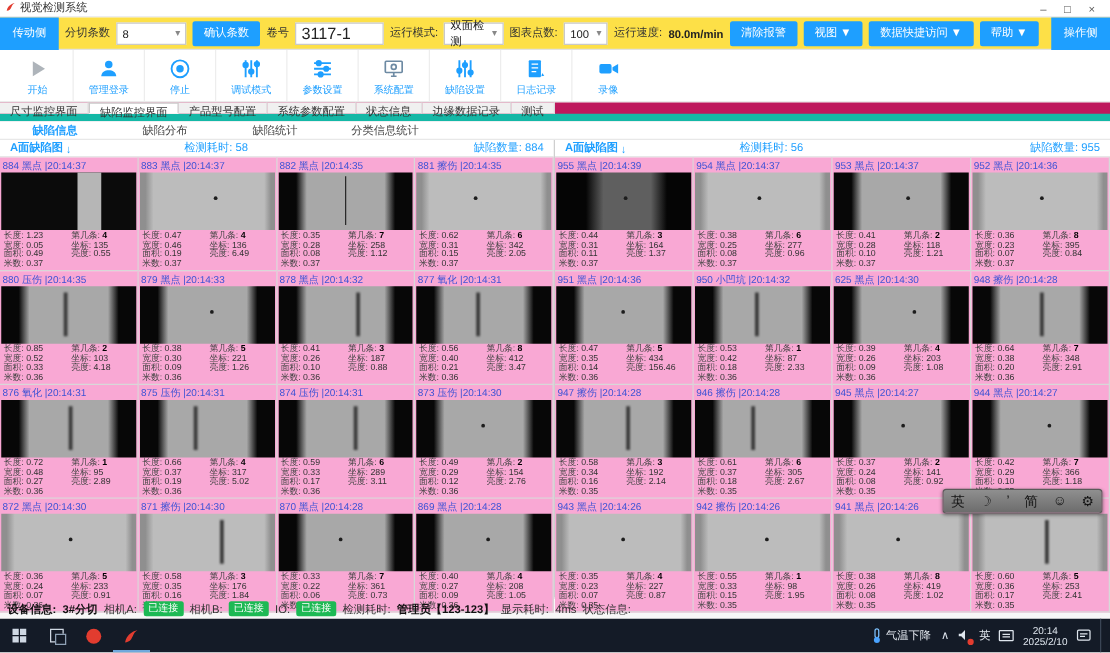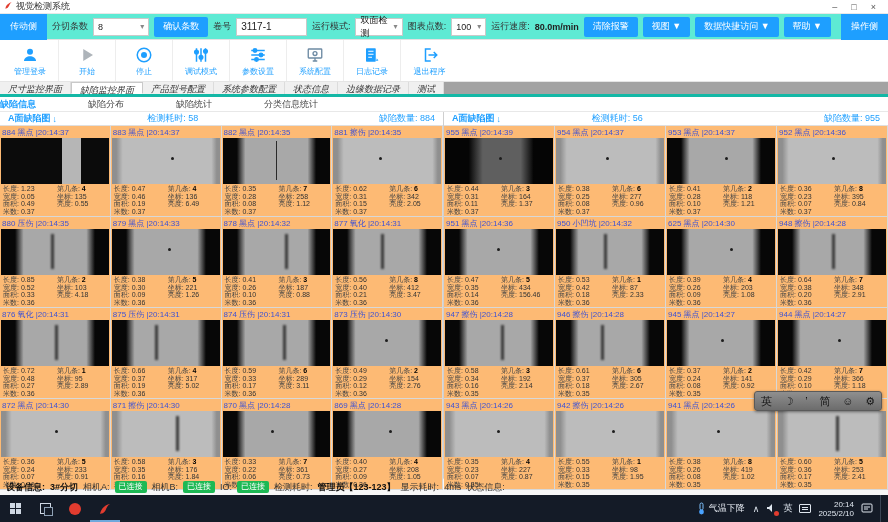--- a/index.html
+++ b/index.html
@@ -2,52 +2,52 @@
 <html><head>
 <meta charset="utf-8">
 <style>
   * { margin:0; padding:0; box-sizing:border-box; }
   html,body { width:888px; height:522px; overflow:hidden; font-family:"Liberation Sans","DejaVu Sans",sans-serif; background:#fff; }
   .titlebar { height:14px; background:#ffffff; border-bottom:1px solid #e8e8e8; display:flex; align-items:center; padding:0 4px; font-size:9px; color:#333; }
   .titlebar .app-title { margin-left:3px; }
   .win-ctrls { margin-left:auto; display:flex; gap:14px; padding-right:8px; color:#555; font-size:9px; }
   .win-ctrls span { cursor:default; }
 
-  .toolbar1 { height:26px; background:#5eead4; border-bottom:1px solid #e2e2e2; display:flex; align-items:center; gap:5px; padding:0 0 0 0; font-size:9px; color:#333; }
+  .toolbar1 { height:26px; background:#fde047; border-bottom:1px solid #e2e2e2; display:flex; align-items:center; gap:5px; padding:0 0 0 0; font-size:9px; color:#333; }
   .btn-blue { background:#1E9FFF; color:#fff; border:none; border-radius:2px; font-size:9px; height:20px; padding:0 9px; display:inline-flex; align-items:center; white-space:nowrap; }
   .side-btn-left { height:26px; border-radius:0; padding:0 10px; }
   .lab { white-space:nowrap; font-weight:normal; color:#333; }
   .sel { display:inline-flex; align-items:center; justify-content:space-between; background:#fff; border:1px solid #c9c9c9; height:18px; font-size:9px; padding:0 4px; color:#222; }
   .sel .arr { color:#888; margin-left:6px; font-size:8px; }
-  .inp { background:#fff; border:1px solid #c9c9c9; height:18px; font-size:10px; padding:4px 4px; color:#222; display:inline-flex; align-items:center; }
+  .inp { background:#fff; border:1px solid #c9c9c9; height:18px; font-size:13px; padding:4px 4px; color:#222; display:inline-flex; align-items:center; }
   .speed-val { font-weight:bold; color:#222; }
   .spacer { flex:1; }
 
   .toolbar2 { height:42px; background:#fff; border-bottom:1px solid #e5e5e5; display:flex; align-items:stretch; padding:0 2px; }
   .action { width:57px; display:flex; flex-direction:column; align-items:center; justify-content:center; gap:1px; font-size:8px; color:#1E9FFF; cursor:default; }
   .action:not(:last-child) { border-right:1px solid #ededed; }
   .action .aicon { width:20px; height:20px; display:flex; align-items:center; justify-content:center; }
   .action svg { width:18px; height:18px; }
 
-  .tabs { height:15px; background:#a3a3a3; display:flex; font-size:9px; border-bottom:3px solid #14b8a6;font-style:italic; }
+  .tabs { height:15px; background:#be185d; display:flex; font-size:9px; border-bottom:6px solid #14b8a6; }
   .tab { padding:0 8px; line-height:14px; color:#333; border-right:1px solid #dcdcdc; background:#f0f0f0; }
   .tab.active { background:#fff; border:1px solid #c9c9c9; border-bottom:1px solid #fff; }
   .subtabs { height:15px; background:#fff; display:flex; font-size:9px; border-bottom:1px solid #e8e8e8; }
-  .subtab { width:88px; line-height:15px; color:#444; }
+  .subtab { width:88px; text-align:center; line-height:15px; color:#444; }
   .subtab.active { color:#1E9FFF; font-weight:bold; }
 
   .panels { height:366px; display:flex; }
   .panel { width:444px; border-right:1px solid #cfcfcf; display:flex; flex-direction:column; }
   .panel:last-child { border-right:none; }
   .panel-header { height:16px; display:flex; align-items:center; padding:0 8px; font-size:9px; border-bottom:1px solid #dfdfdf; color:#1E9FFF; }
   .panel-header .ph-title { font-weight:bold; }
   .panel-header .ph-mid { margin:0 auto; }
   .panel-header .ph-right { margin-left:auto; }
   .grid { flex:1; display:grid; grid-template-columns:repeat(4,1fr); grid-auto-rows:1fr; }
-  .cell { border-right:1px solid #d8d8d8; border-bottom:1px solid #d8d8d8; display:flex; flex-direction:column; overflow:hidden; background:#fdba74; }
+  .cell { border-right:1px solid #d8d8d8; border-bottom:1px solid #d8d8d8; display:flex; flex-direction:column; overflow:hidden; background:#f9a8d4; }
   .cell-title { font-size:8px; color:#3d52d5; padding:1px 2px 0 2px; white-space:nowrap; height:11px; overflow:hidden; }
   .cell-img { height:46px; position:relative; background:#9c9c9c; margin:1px 1px 0 1px; }
   .img-stripe { background:#0b0b0b; }
   .img-stripe::after { content:""; position:absolute; left:57%; top:0; bottom:0; width:17%; background:#b6b6b6; }
   .img-band { background:linear-gradient(90deg,#070707 0 13%,#a8a8a8 21% 79%,#070707 87% 100%); }
   .img-light { background:linear-gradient(90deg,#8f8f8f 0 4%,#bcbcbc 10% 92%,#8f8f8f 97% 100%); }
   .img-dark { background:linear-gradient(90deg,#050505 0 22%,#5f5f5f 35% 70%,#050505 82% 100%); }
   .mark { position:absolute; top:42%; }
   .mark-dot { width:3px; height:3px; background:#1d1d1d; border-radius:50%; }
   .mark-line { top:6%; width:1px; height:86%; background:#2a2a2a; }
@@ -68,21 +68,21 @@
   .start-glyph { display:grid; grid-template-columns:5px 5px; grid-template-rows:5px 5px; gap:1px; }
   .start-glyph i { background:#cfd8e3; }
   .taskview-glyph { width:11px; height:11px; border:1px solid #cfd8e3; position:relative; }
   .taskview-glyph::after { content:""; position:absolute; left:3px; top:3px; right:-3px; bottom:-3px; border:1px solid #8fa1b5; background:#141b27; }
   .red-dot-app { width:12px; height:12px; border-radius:50%; background:#e23c2f; }
   .tb-right { margin-left:auto; display:flex; align-items:center; gap:8px; padding-right:4px; }
   .weather { display:flex; align-items:center; gap:3px; }
   .tray { display:flex; align-items:center; gap:7px; color:#dfe6ee; }
   .tray .badge-dot { position:relative; }
   .tray .badge-dot::after { content:""; position:absolute; right:-3px; bottom:-1px; width:5px; height:5px; background:#e23c2f; border-radius:50%; }
-  .clock { text-align:right; font-size:8px; line-height:9px; }
+  .clock { text-align:center; font-size:8px; line-height:9px; }
   .edge-sliver { width:4px; height:27px; border-left:1px solid #3a4555; }
   .kbd-glyph { width:12px; height:9px; border:1px solid #dfe6ee; border-radius:1px; position:relative; }
   .kbd-glyph::after { content:""; position:absolute; left:2px; top:2px; right:2px; height:1px; background:#dfe6ee; box-shadow:0 2px 0 #dfe6ee; }
 
   .ime-bar { position:absolute; right:6px; top:391px; width:128px; height:20px; background:linear-gradient(#8f8f8f,#6c6c6c); border:1px solid #5a5a5a; border-radius:3px; display:flex; align-items:center; justify-content:space-around; color:#141414; font-size:11px; box-shadow:0 1px 3px rgba(0,0,0,.45); }
 </style>
 </head>
 <body>
 
 <div class="titlebar">
@@ -122,35 +122,35 @@
   <button class="btn-blue">清除报警</button>
   <button class="btn-blue">视图 ▼</button>
   <button class="btn-blue">数据快捷访问 ▼</button>
   <button class="btn-blue">帮助 ▼</button>
   <span class="spacer"></span>
   <button class="btn-blue side-btn-left">操作侧</button>
 </div>
 
 <div class="toolbar2" id="actions">
     <div class="action">
+      <span class="aicon" style="color: rgb(174, 180, 186);">
+        <svg viewBox="0 0 24 24" fill="currentColor">
+          <path d="M7 4l13 8-13 8z"></path>
+        </svg>
+      </span>
+      <span class="alabel">开始</span>
+    </div>
+    <div class="action">
       <span class="aicon" style="color: rgb(30, 159, 255);">
         <svg viewBox="0 0 24 24" fill="currentColor">
           <circle cx="12" cy="7.5" r="4"></circle>
           <path d="M4 20c0-4.4 4-6.5 8-6.5s8 2.1 8 6.5z"></path>
         </svg>
       </span>
       <span class="alabel">管理登录</span>
-    </div>
-    <div class="action">
-      <span class="aicon" style="color: rgb(174, 180, 186);">
-        <svg viewBox="0 0 24 24" fill="currentColor">
-          <path d="M7 4l13 8-13 8z"></path>
-        </svg>
-      </span>
-      <span class="alabel">开始</span>
     </div>
     <div class="action">
       <span class="aicon" style="color: rgb(30, 159, 255);">
         <svg viewBox="0 0 24 24">
           <circle cx="12" cy="12" r="9" fill="none" stroke="currentColor" stroke-width="2"></circle>
           <circle cx="12" cy="12" r="4" fill="currentColor"></circle>
         </svg>
       </span>
       <span class="alabel">停止</span>
     </div>
@@ -181,36 +181,47 @@
         <svg viewBox="0 0 24 24" fill="none" stroke="currentColor" stroke-width="1.8">
           <rect x="3" y="4" width="18" height="12" rx="1"></rect>
           <circle cx="12" cy="10" r="2.6"></circle>
           <path d="M9 20h6M12 16v4"></path>
         </svg>
       </span>
       <span class="alabel">系统配置</span>
     </div>
     <div class="action">
       <span class="aicon" style="color: rgb(30, 159, 255);">
+        <svg viewBox="0 0 24 24" stroke="currentColor" stroke-width="2" fill="currentColor">
+          <path d="M6 3v18M12 3v18M18 3v18" fill="none"></path>
+          <circle cx="6" cy="14" r="2.3"></circle>
+          <circle cx="12" cy="8" r="2.3"></circle>
+          <circle cx="18" cy="16" r="2.3"></circle>
+        </svg>
+      </span>
+      <span class="alabel">缺陷设置</span>
+    </div>
+    <div class="action">
+      <span class="aicon" style="color: rgb(30, 159, 255);">
         <svg viewBox="0 0 24 24" fill="currentColor">
           <rect x="4" y="3" width="13" height="18" rx="1"></rect>
           <path d="M7 7h7M7 11h7M7 15h5" stroke="#fff" stroke-width="1.4"></path>
           <path d="M15 13l6 6-3 1 .5-3.5z" transform="rotate(8 18 16)"></path>
         </svg>
       </span>
       <span class="alabel">日志记录</span>
     </div>
     <div class="action">
       <span class="aicon" style="color: rgb(30, 159, 255);">
-        <svg viewBox="0 0 24 24" fill="none" stroke="currentColor" stroke-width="2">
-          <path d="M13 4H6v16h7"></path>
-          <path d="M10 12h11M17 8l4 4-4 4"></path>
+        <svg viewBox="0 0 24 24" fill="currentColor">
+          <rect x="2" y="7" width="13" height="10" rx="2"></rect>
+          <path d="M16 10.5l6-3.5v10l-6-3.5z"></path>
         </svg>
       </span>
-      <span class="alabel">退出程序</span>
+      <span class="alabel">录像</span>
     </div>
   </div>
 
 <div class="tabs" id="tabs">
     <div class="tab">尺寸监控界面</div>
     <div class="tab active">缺陷监控界面</div>
     <div class="tab">产品型号配置</div>
     <div class="tab">系统参数配置</div>
     <div class="tab">状态信息</div>
     <div class="tab">边缘数据记录</div>

